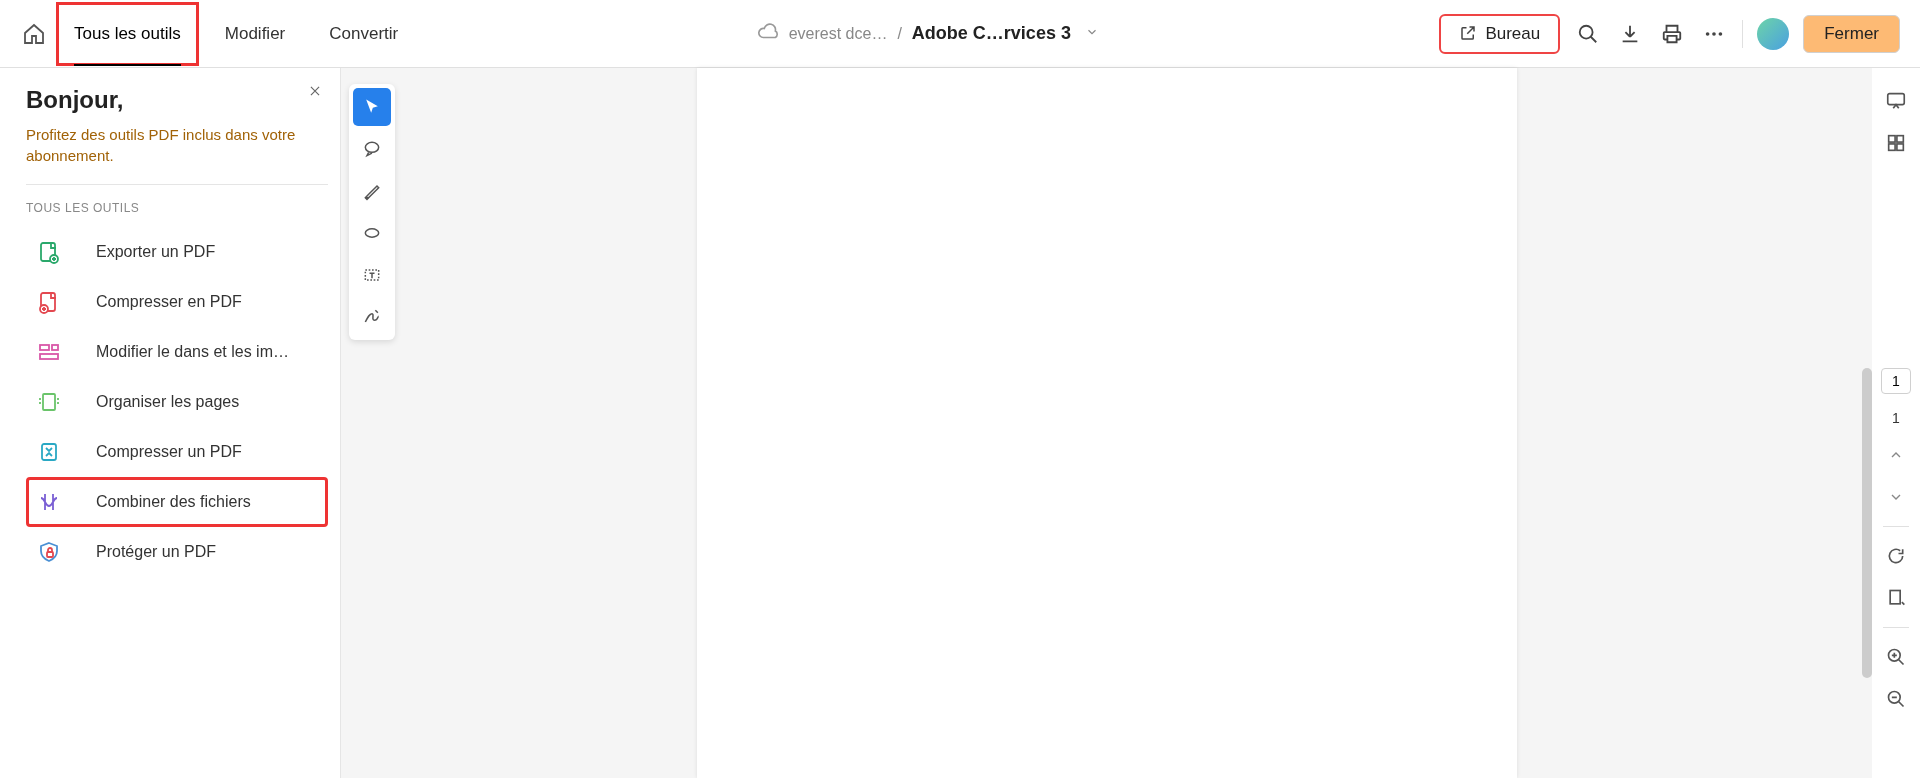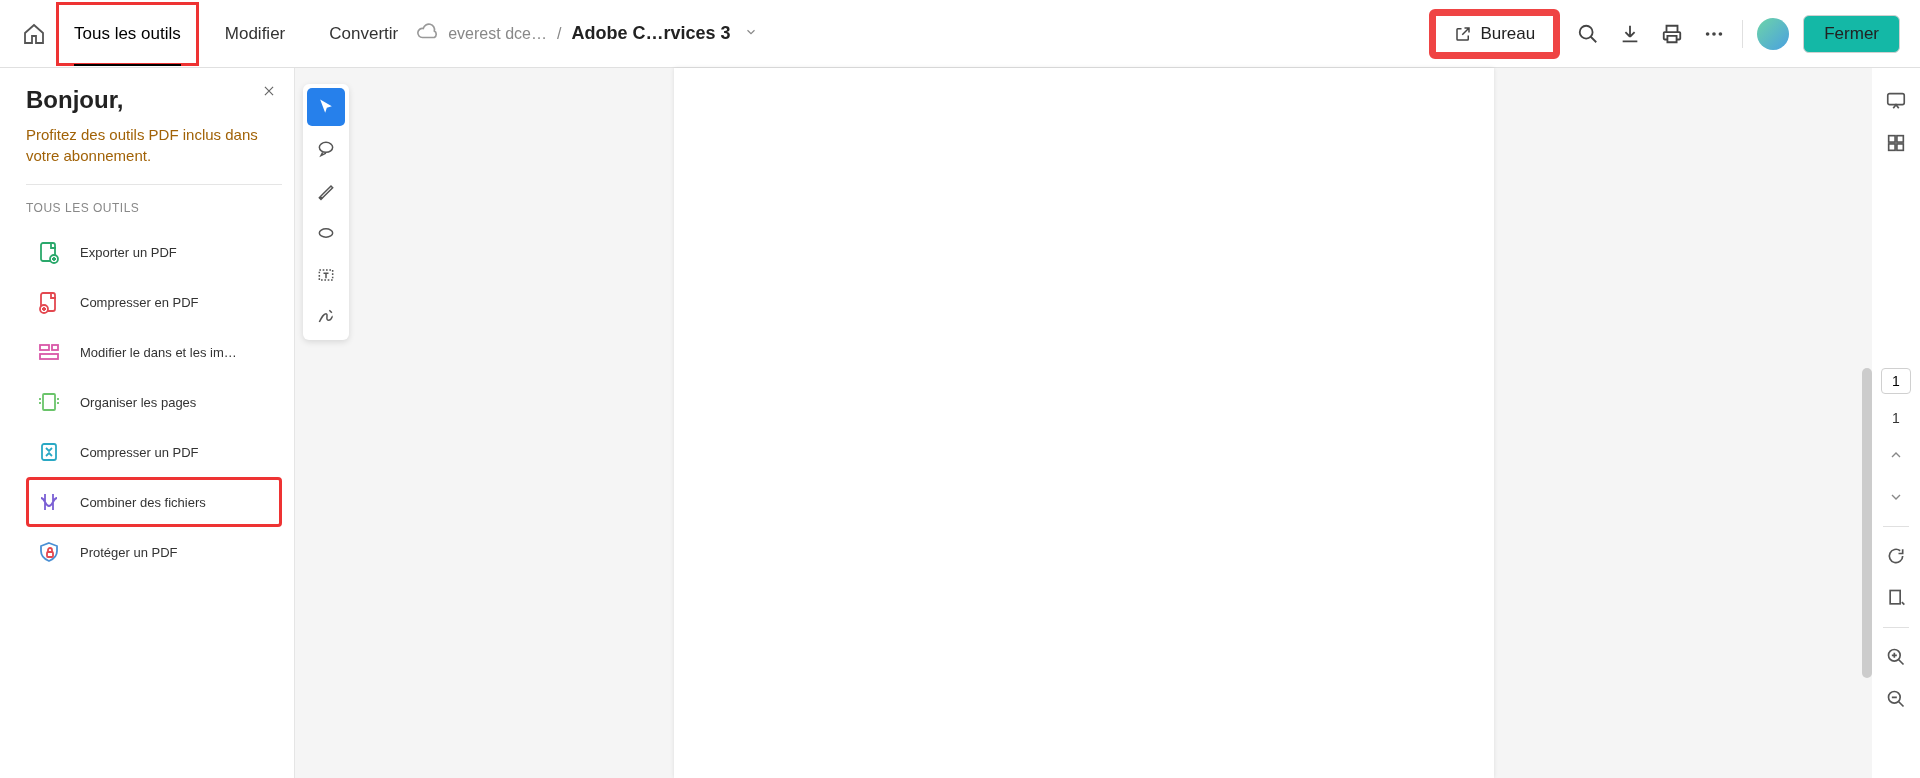--- a/index.html
+++ b/index.html
@@ -6,42 +6,42 @@
 body { width: 1920px; height: 778px; background: #fff; overflow: hidden; }
 
 .topbar { height: 68px; display: flex; align-items: center; border-bottom: 1px solid #e0e0e0; padding: 0 20px; }
 .topbar-left { display: flex; align-items: center; gap: 8px; }
 .home-btn { width: 28px; height: 28px; display: flex; align-items: center; justify-content: center; cursor: pointer; }
 .tab { padding: 22px 18px; font-size: 17px; color: #333; cursor: pointer; position: relative; }
 .tab.active { color: #000; }
 .tab.active::after { content: ""; position: absolute; left: 18px; right: 18px; bottom: 0; height: 2px; background: #000; }
 .highlight-red { outline: 3px solid #e33; outline-offset: -3px; }
 
-.topbar-center { flex: 1; display: flex; align-items: center; justify-content: flex-start; gap: 10px; }
+.topbar-center { flex: 1; display: flex; align-items: center; justify-content: center; gap: 10px; }
 .cloud-icon { color: #888; }
 .cloud-text { color: #888; font-size: 16px; }
 .breadcrumb-sep { color: #888; font-size: 16px; }
 .doc-title { font-size: 18px; font-weight: 600; color: #222; }
 .chevron-small { color: #888; cursor: pointer; margin-left: 4px; }
 
 .topbar-right { display: flex; align-items: center; gap: 14px; }
-.bureau-btn { border: 7px solid #ef4444; border-radius: 6px; padding: 8px 18px; display: flex; align-items: center; gap: 8px; font-size: 17px; color: #222; cursor: pointer; background: #fff; }
+.bureau-btn { border: 2px solid #ef4444; border-radius: 6px; padding: 8px 18px; display: flex; gap: 8px; font-size: 17px; color: #222; cursor: pointer; background: #fff; }
 .icon-btn { width: 28px; height: 28px; display: flex; align-items: center; justify-content: center; cursor: pointer; color: #444; }
 .profile-avatar { width: 32px; height: 32px; border-radius: 50%; background: linear-gradient(135deg, #6dd4a8, #4aa0e0); cursor: pointer; }
-.fermer-btn { border: 1px solid #d0d0d0; border-radius: 6px; padding: 8px 20px; font-size: 17px; color: #222; cursor: pointer; background: #14b8a6; }
+.fermer-btn { border: 1px solid #d0d0d0; border-radius: 6px; padding: 8px 20px; font-size: 17px; color: #222; cursor: pointer; background: #fdba74; }
 
 .main { display: flex; height: calc(100% - 68px); }
 
-.sidebar { width: 295px; border-right: 1px solid #e5e5e5; padding: 18px 12px 0 26px; overflow-y: auto; position: relative; }
+.sidebar { width: 341px; border-right: 1px solid #e5e5e5; padding: 18px 12px 0 26px; overflow-y: auto; position: relative; }
 .sidebar-close { position: absolute; top: 14px; right: 18px; cursor: pointer; color: #666; font-size: 18px; }
 .greeting { font-size: 24px; font-weight: 700; color: #222; margin-bottom: 10px; }
 .subtitle { font-size: 15px; color: #a16207; line-height: 1.4; margin-bottom: 18px; padding-right: 20px; }
 .divider { height: 1px; background: #e5e5e5; margin-bottom: 16px; }
 .section-label { font-size: 12px; color: #888; letter-spacing: 0.5px; margin-bottom: 12px; }
-.tool-item { display: flex; align-items: center; gap: 18px; padding: 12px 10px; font-size: 13px; color: #333; cursor: pointer; border-radius: 4px; }
+.tool-item { display: flex; align-items: center; gap: 34px; padding: 12px 10px; font-size: 16px; color: #333; cursor: pointer; border-radius: 4px; }
 .tool-item.highlighted { outline: 3px solid #e33; outline-offset: -3px; }
 .tool-icon { width: 26px; height: 26px; flex-shrink: 0; display: flex; align-items: center; justify-content: center; }
 .tool-label { white-space: nowrap; overflow: hidden; text-overflow: ellipsis; }
 
 .doc-area { flex: 1; background: #f5f5f5; display: flex; position: relative; }
 .floating-toolbar { position: absolute; left: 8px; top: 16px; background: #fff; border-radius: 6px; box-shadow: 0 2px 6px rgba(0,0,0,0.12); display: flex; flex-direction: column; gap: 4px; padding: 4px; }
 .ft-btn { width: 38px; height: 38px; display: flex; align-items: center; justify-content: center; border-radius: 5px; cursor: pointer; color: #555; }
 .ft-btn.active { background: #2680eb; color: #fff; }
 .doc-page { background: #fff; margin: 0 auto; width: 820px; height: 100%; box-shadow: 0 0 4px rgba(0,0,0,0.1); }
 .doc-scrollbar { position: absolute; right: 0; top: 300px; width: 10px; height: 310px; background: #ccc; border-radius: 5px; }

